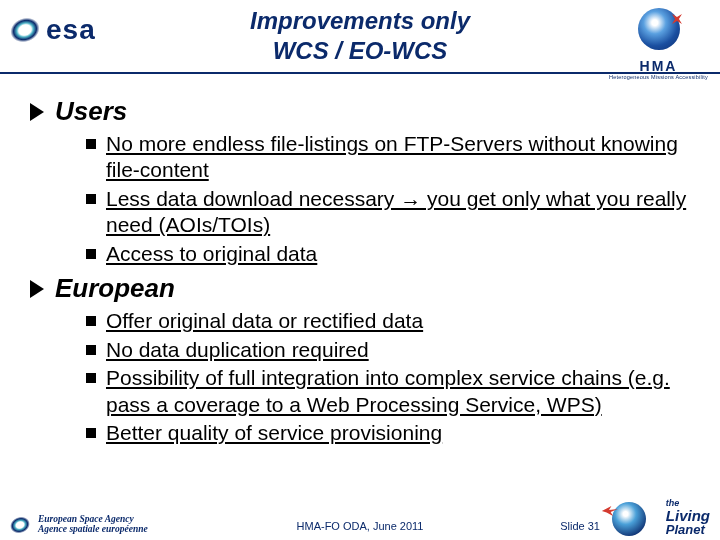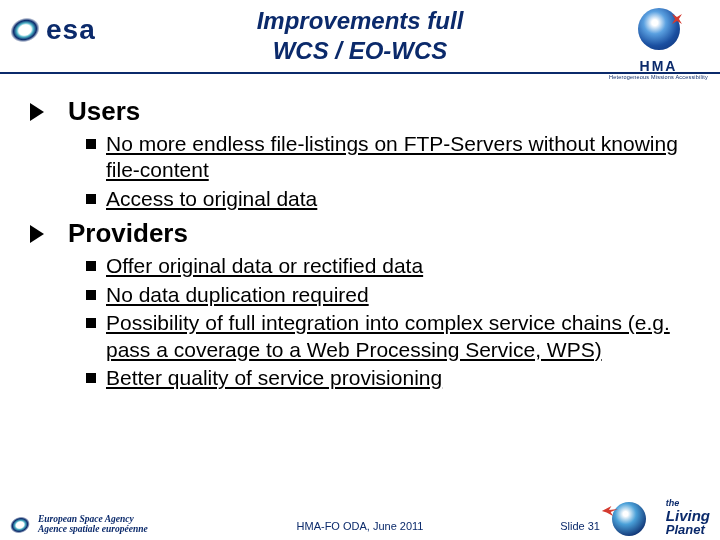--- a/index.html
+++ b/index.html
@@ -10,21 +10,21 @@
   .esa-ring { width: 30px; height: 24px; border-radius: 50%; background: radial-gradient(ellipse at 50% 50%, #fff 30%, #4fb4c7 40%, #0b2a6b 55%, #fff 70%); transform: rotate(-20deg); }
   .esa-text { font-size: 28px; font-weight: bold; color: #0b2a6b; letter-spacing: 1px; }
   .title-block { position: absolute; left: 150px; top: 6px; width: 420px; text-align: center; }
   .title { font-size: 24px; font-weight: bold; font-style: italic; color: #0b2a6b; line-height: 1.25; }
   .hma-logo { position: absolute; right: 12px; top: 8px; text-align: center; }
   .hma-globe { width: 42px; height: 42px; border-radius: 50%; background: radial-gradient(circle at 40% 35%, #fff 8%, #5aa0e0 30%, #1a4fa0 62%, #0b2a6b 100%); margin: 0 auto; position: relative; }
   .hma-globe::after { content: ""; position: absolute; right: -4px; top: 4px; width: 14px; height: 14px; background: #d43a2f; transform: rotate(45deg); clip-path: polygon(0 50%, 40% 40%, 50% 0, 60% 40%, 100% 50%, 60% 60%, 50% 100%, 40% 60%); }
   .hma-text { font-size: 14px; font-weight: bold; color: #0b2a6b; letter-spacing: 2px; margin-top: 8px; }
   .hma-sub { font-size: 5.5px; color: #0b2a6b; letter-spacing: 0.2px; }
   .content { padding: 12px 30px 0 30px; }
-  .section-head { display: flex; align-items: center; gap: 24px; margin: 6px 0 4px 0; }
+  .section-head { display: flex; align-items: center; gap: 11px; margin: 6px 0 4px 0; font-style: italic; }
   .section-head:first-child { margin-top: 10px; }
   .tri { width: 0; height: 0; border-left: 14px solid #000; border-top: 9px solid transparent; border-bottom: 9px solid transparent; flex-shrink: 0; }
   .section-title { font-size: 26px; font-weight: bold; }
   .bullets { list-style: none; padding-left: 56px; text-decoration: underline; }
   .bullets li { display: flex; align-items: flex-start; gap: 10px; font-size: 21px; line-height: 1.26; margin: 2px 0; }
   .sq { width: 10px; height: 10px; background: #000; flex-shrink: 0; margin-top: 8px; }
   .footer { position: absolute; bottom: 0; left: 0; width: 720px; height: 52px; }
   .footer-left { position: absolute; left: 10px; bottom: 6px; display: flex; align-items: center; gap: 8px; font-weight: bold; }
   .esa-mini-ring { width: 20px; height: 16px; border-radius: 50%; background: radial-gradient(ellipse at 50% 50%, #fff 28%, #4fb4c7 38%, #0b2a6b 55%, #fff 72%); transform: rotate(-20deg); }
   .footer-left-text { display: flex; flex-direction: column; line-height: 1; }
@@ -43,21 +43,21 @@
 <body>
 
 <div class="slide">
 
   <div class="header">
     <div class="esa-logo">
       <div class="esa-ring"></div>
       <div class="esa-text">esa</div>
     </div>
     <div class="title-block">
-      <div class="title">Improvements full</div>
+      <div class="title">Improvements only</div>
       <div class="title">WCS / EO-WCS</div>
     </div>
     <div class="hma-logo">
       <div class="hma-globe"></div>
       <div class="hma-text">HMA</div>
       <div class="hma-sub">Heterogeneous Missions Accessibility</div>
     </div>
   </div>
 
   <div class="content">
@@ -66,27 +66,31 @@
       <div class="tri"></div>
       <div class="section-title">Users</div>
     </div>
     <ul class="bullets">
       <li>
           <span class="sq"></span>
           <span>No more endless file-listings on FTP-Servers without knowing file-content</span>
         </li>
       <li>
           <span class="sq"></span>
+          <span>Less data download necessary → you get only what you really need (AOIs/TOIs)</span>
+        </li>
+      <li>
+          <span class="sq"></span>
           <span>Access to original data</span>
         </li>
     </ul>
 
     <div class="section-head">
       <div class="tri"></div>
-      <div class="section-title">Providers</div>
+      <div class="section-title">European</div>
     </div>
     <ul class="bullets">
       <li>
           <span class="sq"></span>
           <span>Offer original data or rectified data</span>
         </li>
       <li>
           <span class="sq"></span>
           <span>No data duplication required</span>
         </li>

